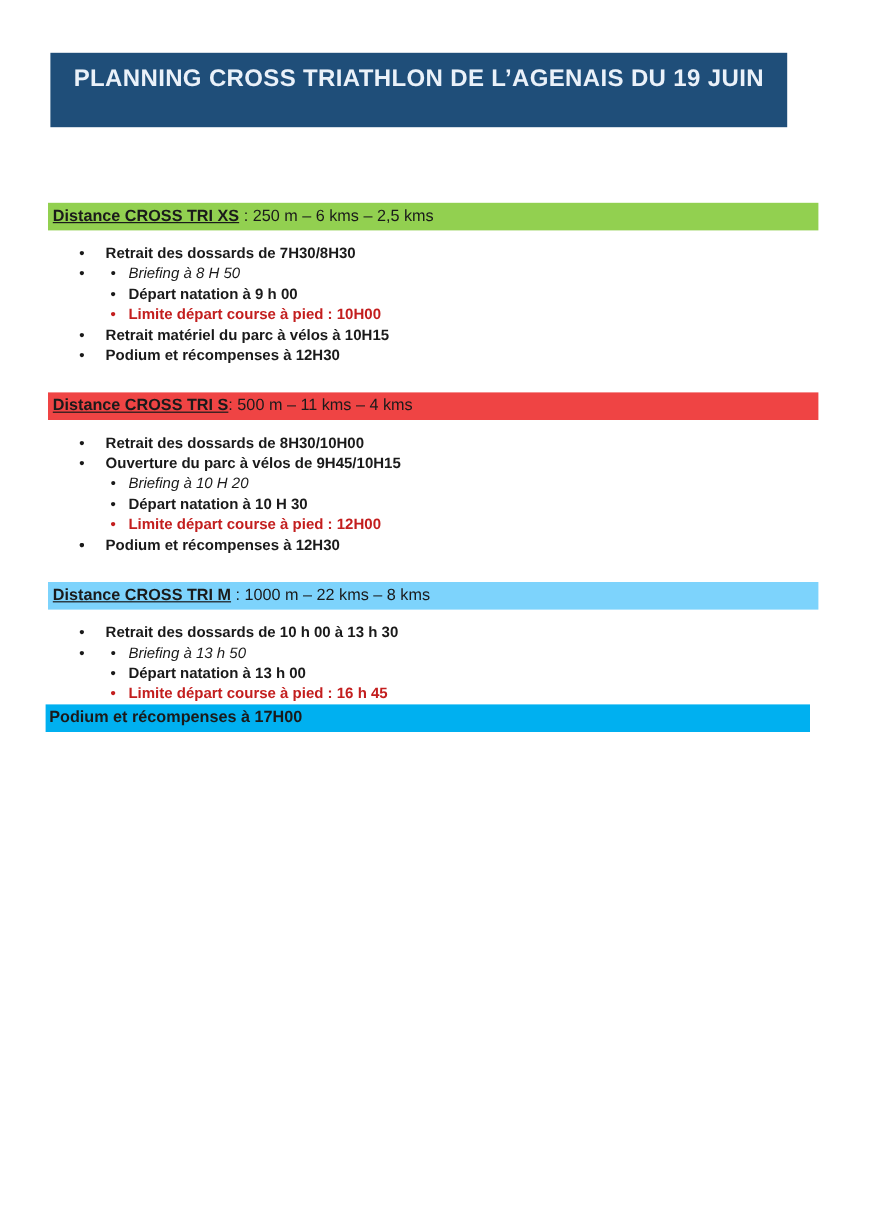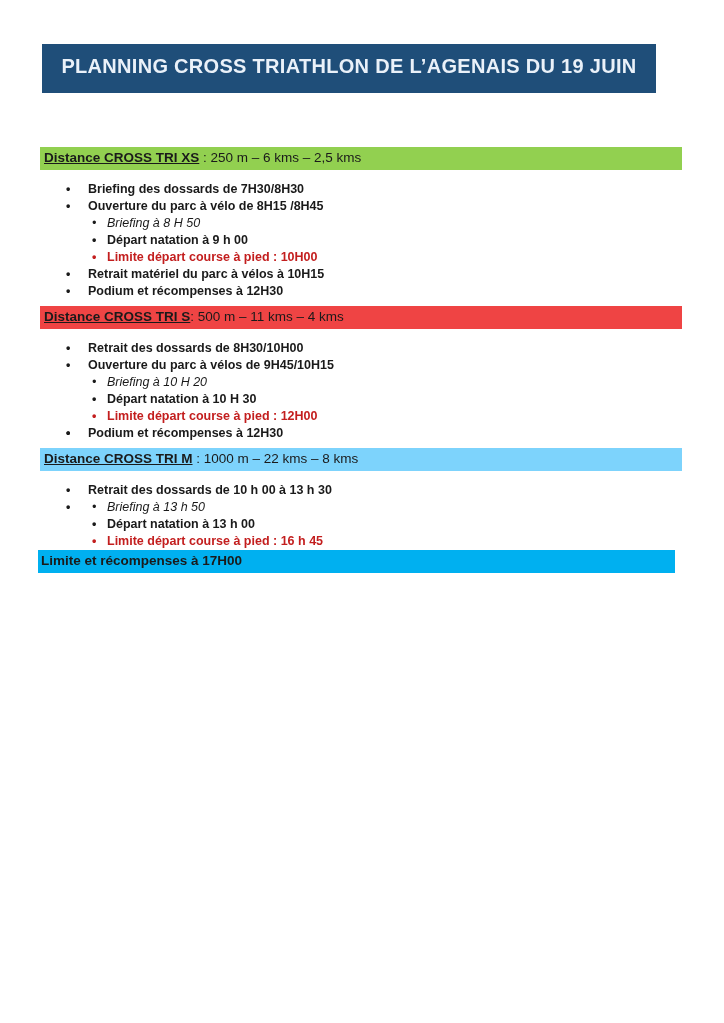--- a/index.html
+++ b/index.html
@@ -10,40 +10,41 @@
     background: #ffffff;
     font-family: "Liberation Sans", sans-serif;
     color: #1a1a1a;
     overflow: hidden;
   }
   .header-banner {
     position: absolute;
     left: 42px;
     top: 44px;
     width: 614px;
-    height: 49px;
+    height: 62px;
     line-height: 45px;
     text-align: center;
     font-size: 20px;
     font-weight: bold;
     letter-spacing: 0.3px;
   }
   .content {
     position: absolute;
     left: 0;
     top: 147px;
     width: 724px;
   }
   .banner {
     box-sizing: border-box;
     margin-left: 40px;
     width: 642px;
     padding: 3px 4px 4px 4px;
     font-size: 13.5px;
     line-height: 16px;
+    margin-top: 22px;
   }
   .banner .banner-label {
     font-weight: bold;
     text-decoration: underline;
   }
   .section ul {
     list-style: none;
     margin: 11px 0 6px 0;
     padding: 0;
   }
@@ -82,22 +83,22 @@
 
   <div class="header-banner" style="background: rgb(31, 78, 121); color: rgb(234, 241, 249);">
     <span>PLANNING CROSS TRIATHLON DE L’AGENAIS DU 19 JUIN</span>
   </div>
 
   <div class="content">
     <div>
         <section class="section">
           <div class="banner" style="background: rgb(146, 208, 80);"><span class="banner-label">Distance CROSS TRI XS</span><span> : 250 m – 6 kms – 2,5 kms</span></div>
           <ul>
-            <li class="l1"><span class="dot">•</span><span>Briefing des dossards de 7H30/8H30</span></li>
-            <li class="l1"><span class="dot">•</span><span>Ouverture du parc à vélo de 8H15 /8H45</span></li>
+            <li class="l1"><span class="dot">•</span><span>Retrait des dossards de 7H30/8H30</span></li>
+            <li class="l1"><span class="dot">•</span></li>
             <li class="l2 italic"><span class="dot">•</span><span>Briefing à 8 H 50</span></li>
             <li class="l2"><span class="dot">•</span><span>Départ natation à 9 h 00</span></li>
             <li class="l2 red"><span class="dot">•</span><span>Limite départ course à pied : 10H00</span></li>
             <li class="l1"><span class="dot">•</span><span>Retrait matériel du parc à vélos à 10H15</span></li>
             <li class="l1"><span class="dot">•</span><span>Podium et récompenses à 12H30</span></li>
           </ul>
         </section>
         <section class="section">
           <div class="banner" style="background: #ef4444;"><span class="banner-label">Distance CROSS TRI S</span><span>: 500 m – 11 kms – 4 kms</span></div>
           <ul>
@@ -115,17 +116,17 @@
           <ul>
             <li class="l1"><span class="dot">•</span><span>Retrait des dossards de 10 h 00 à 13 h 30</span></li>
             <li class="l1"><span class="dot">•</span></li>
             <li class="l2 italic"><span class="dot">•</span><span>Briefing à 13 h 50</span></li>
             <li class="l2"><span class="dot">•</span><span>Départ natation à 13 h 00</span></li>
             <li class="l2 red"><span class="dot">•</span><span>Limite départ course à pied : 16 h 45</span></li>
           </ul>
         </section>
       </div>
     <div class="footer-banner" style="background: rgb(0, 176, 240);">
-      <span>Limite et récompenses à 17H00</span>
+      <span>Podium et récompenses à 17H00</span>
     </div>
   </div>
 
 </div>
 
 </body></html>

